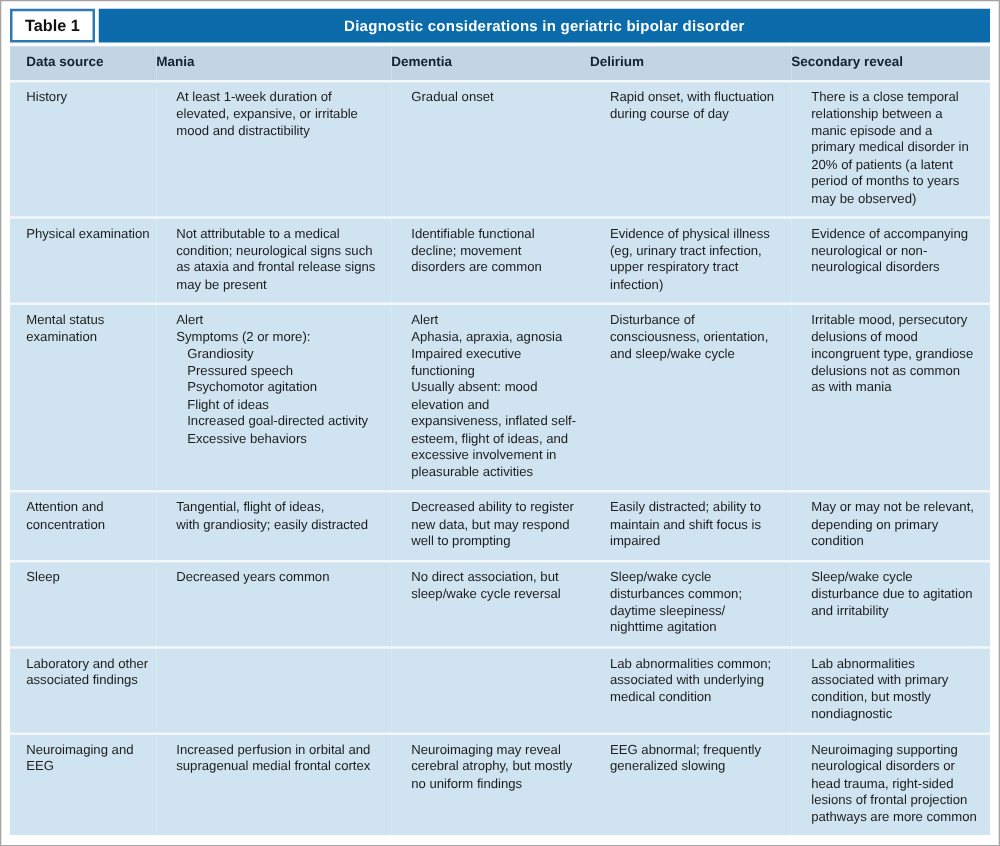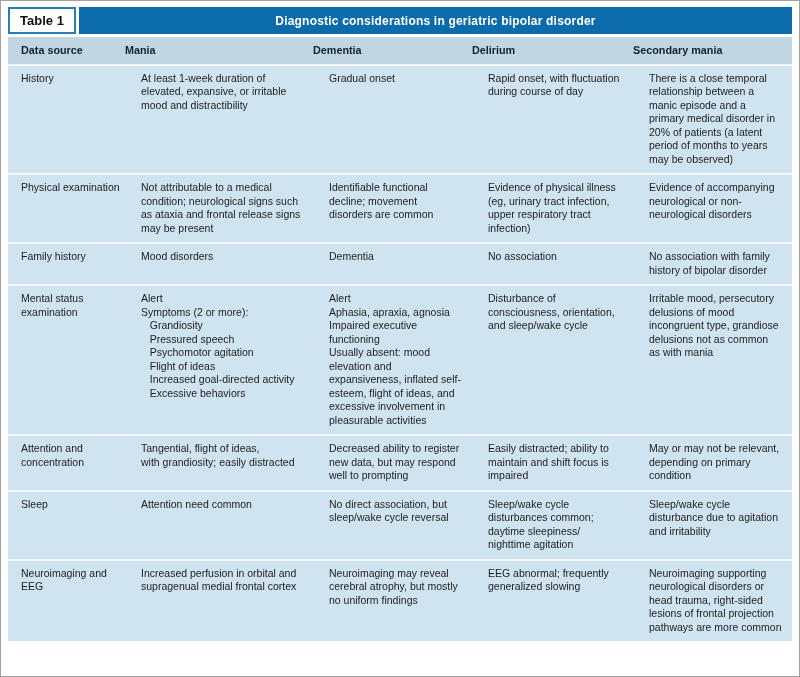--- a/index.html
+++ b/index.html
@@ -52,44 +52,37 @@
         <col style="width:159px">
         <col style="width:161px">
         <col style="width:159px">
     </colgroup>
     <thead>
       <tr>
         <th class="c0">Data source</th>
         <th>Mania</th>
         <th>Dementia</th>
         <th>Delirium</th>
-        <th>Secondary mania</th>
+        <th>Secondary reveal</th>
       </tr>
     </thead>
     <tbody id="tbody">
         <tr>
           <td class="c0">History</td>
           <td>At least 1-week duration of elevated, expansive, or irritable mood and distractibility</td>
           <td>Gradual onset</td>
           <td>Rapid onset, with fluctuation during course of day</td>
           <td>There is a close temporal relationship between a manic episode and a primary medical disorder in 20% of patients (a latent period of months to years may be observed)</td>
         </tr>
         <tr>
           <td class="c0">Physical examination</td>
           <td>Not attributable to a medical condition; neurological signs such as ataxia and frontal release signs may be present</td>
           <td>Identifiable functional decline; movement disorders are common</td>
           <td>Evidence of physical illness (eg, urinary tract infection, upper respiratory tract infection)</td>
           <td>Evidence of accompanying neurological or non-neurological disorders</td>
-        </tr>
-        <tr>
-          <td class="c0">Family history</td>
-          <td>Mood disorders</td>
-          <td>Dementia</td>
-          <td>No association</td>
-          <td>No association with family history of bipolar disorder</td>
         </tr>
         <tr>
           <td class="c0">Mental status examination</td>
           <td>Alert
 Symptoms (2 or more):
    Grandiosity
    Pressured speech
    Psychomotor agitation
    Flight of ideas
    Increased goal-directed activity
@@ -104,24 +97,31 @@
         <tr>
           <td class="c0">Attention and concentration</td>
           <td>Tangential, flight of ideas,
 with grandiosity; easily distracted</td>
           <td>Decreased ability to register new data, but may respond well to prompting</td>
           <td>Easily distracted; ability to maintain and shift focus is impaired</td>
           <td>May or may not be relevant, depending on primary condition</td>
         </tr>
         <tr>
           <td class="c0">Sleep</td>
-          <td>Attention need common</td>
+          <td>Decreased years common</td>
           <td>No direct association, but sleep/wake cycle reversal</td>
           <td>Sleep/wake cycle disturbances common; daytime sleepiness/ nighttime agitation</td>
           <td>Sleep/wake cycle disturbance due to agitation and irritability</td>
+        </tr>
+        <tr>
+          <td class="c0">Laboratory and other associated findings</td>
+          <td></td>
+          <td></td>
+          <td>Lab abnormalities common; associated with underlying medical condition</td>
+          <td>Lab abnormalities associated with primary condition, but mostly nondiagnostic</td>
         </tr>
         <tr>
           <td class="c0">Neuroimaging and EEG</td>
           <td>Increased perfusion in orbital and supragenual medial frontal cortex</td>
           <td>Neuroimaging may reveal cerebral atrophy, but mostly no uniform findings</td>
           <td>EEG abnormal; frequently generalized slowing</td>
           <td>Neuroimaging supporting neurological disorders or head trauma, right-sided lesions of frontal projection pathways are more common</td>
         </tr>
       </tbody>
   </table>

